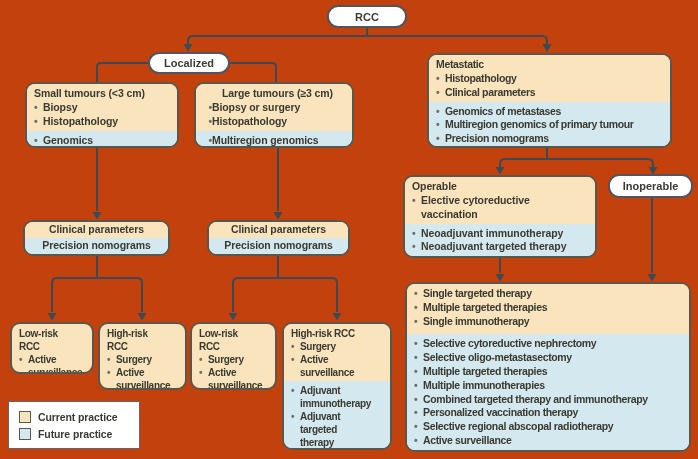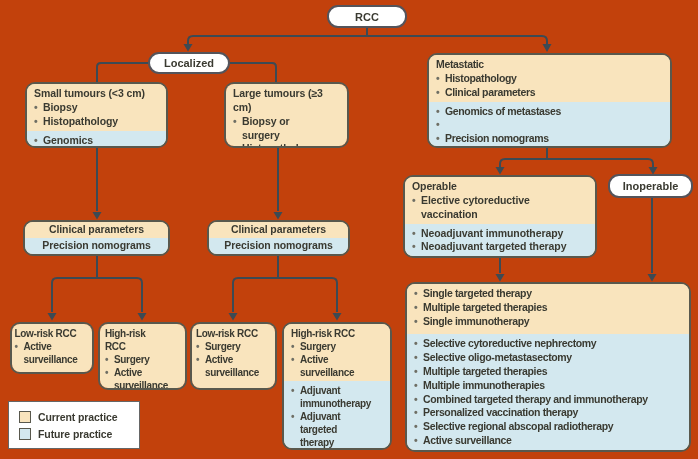--- a/index.html
+++ b/index.html
@@ -15,21 +15,21 @@
     border:2px solid var(--box-border,#59584d);border-radius:10px;overflow:hidden;
     display:flex;flex-direction:column;background:var(--current-practice,#f9e4bd);
     font-size:10.5px;line-height:1.32;font-weight:bold;letter-spacing:-0.1px;
   }
   .sect{padding:3px 19px 2px 7px;}
   .sect.tan{background:var(--current-practice,#f9e4bd);flex:1 1 auto;}
   .sect.blue{background:var(--future-practice,#d3e8ef);flex:0 0 auto;}
   .bt{display:block;}
   .li{display:flex;}
   .li .dot{flex:0 0 9px;color:var(--bullet,#6e6e64);}
-  .risk{font-size:10px;line-height:1.3;letter-spacing:-0.3px;align-items:center;}
+  .risk{font-size:10px;line-height:1.3;letter-spacing:-0.3px;}
   .tight{letter-spacing:-0.35px;}
   .half .row{flex:1 1 50%;display:flex;align-items:center;justify-content:center;padding:0;}
   .half .row.tan{background:var(--current-practice,#f9e4bd);}
   .half .row.blue{background:var(--future-practice,#d3e8ef);}
   .node{
     position:absolute;z-index:2;box-sizing:border-box;background:#fff;
     border:2px solid var(--node-border,#54545b);border-radius:11px;
     display:flex;align-items:center;justify-content:center;
     font-weight:bold;font-size:11px;letter-spacing:0;
   }
@@ -85,21 +85,21 @@
   <div class="node" style="left:327px;top:5px;width:80px;height:23px;">
     <span>RCC</span>
   </div>
   <div class="node" style="left:148px;top:52px;width:82px;height:22px;">
     <span>Localized</span>
   </div>
   <div class="node" style="left:608px;top:174px;width:85px;height:24px;">
     <span>Inoperable</span>
   </div>
 
-  <div class="fbox" style="left:25px;top:82px;width:143px;height:66px;">
+  <div class="fbox" style="left:25px;top:82px;width:154px;height:66px;">
     <div class="sect tan">
       <span class="bt">Small tumours (&lt;3 cm)</span>
       <div>
           <div class="li">
             <span class="dot">•</span>
             <span>Biopsy</span>
           </div>
           <div class="li">
             <span class="dot">•</span>
             <span>Histopathology</span>
@@ -109,21 +109,21 @@
     <div class="sect blue">
       <div>
           <div class="li">
             <span class="dot">•</span>
             <span>Genomics</span>
           </div>
         </div>
     </div>
   </div>
 
-  <div class="fbox" style="left:224px;top:82px;width:125px;height:66px;">
+  <div class="fbox" style="left:194px;top:82px;width:160px;height:66px;text-align:right;">
     <div class="sect tan">
       <span class="bt">Large tumours (≥3 cm)</span>
       <div>
           <div class="li">
             <span class="dot">•</span>
             <span>Biopsy or surgery</span>
           </div>
           <div class="li">
             <span class="dot">•</span>
             <span>Histopathology</span>
@@ -155,20 +155,21 @@
         </div>
     </div>
     <div class="sect blue">
       <div>
           <div class="li">
             <span class="dot">•</span>
             <span>Genomics of metastases</span>
           </div>
           <div class="li">
             <span class="dot">•</span>
+            <span>Multiregion genomics of primary tumour</span>
           </div>
           <div class="li">
             <span class="dot">•</span>
             <span>Precision nomograms</span>
           </div>
         </div>
     </div>
   </div>
 
   <div class="fbox half" style="left:23px;top:220px;width:147px;height:36px;">

